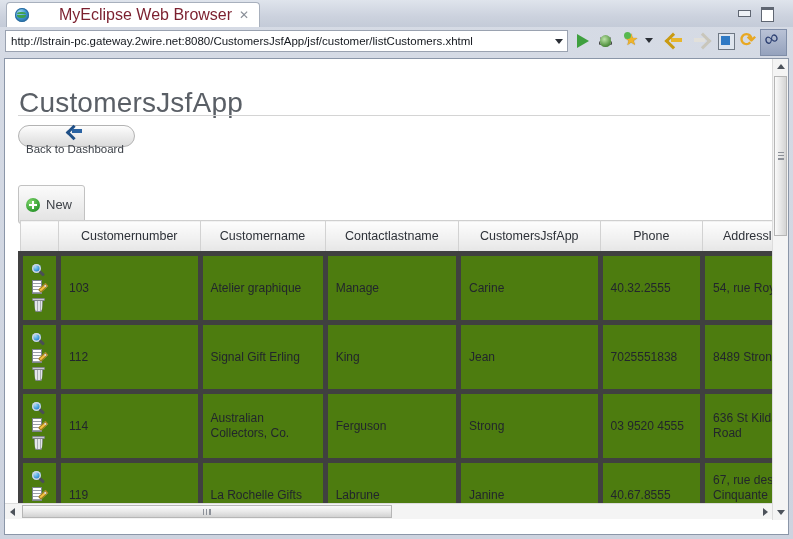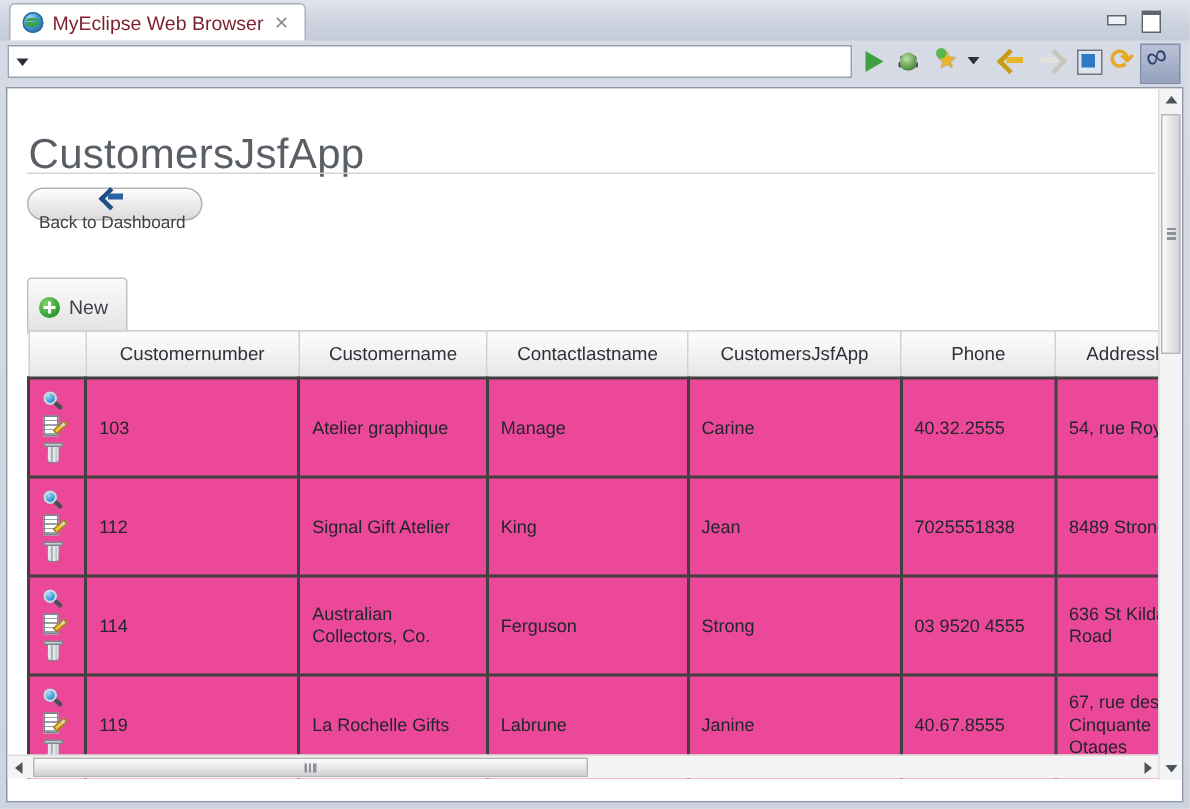--- a/index.html
+++ b/index.html
@@ -52,23 +52,24 @@
   #tab-globe::after {
     content: "";
     position: absolute;
     left: 2px; top: 4px;
     width: 9px; height: 6px;
     background:
       linear-gradient(to bottom, rgba(60,160,70,.95) 0 2px, transparent 2px 3px, rgba(60,160,70,.95) 3px 6px);
     border-radius: 40%;
   }
   #tab-title {
-    font-size: 13px;
+    font-size: 16px;
     color: #7b1f2e;
     white-space: nowrap;
+    margin-left: 24px;
   }
   #tab-close {
     font-size: 12px;
     color: #8a8f98;
     line-height: 1;
     padding: 0 1px;
     cursor: pointer;
   }
 
   
@@ -411,24 +412,24 @@
     border-top: 1px solid #cfcfcf;
     font-weight: normal;
     font-size: 12.5px;
     color: #2d3138;
     text-align: center;
     padding: 5px 8px;
     height: 20px;
     white-space: nowrap;
   }
   #customers-table td {
-    border: 2px solid #404040;
+    border: 5px solid #404040;
     padding: 8px 8px;
     vertical-align: middle;
-    background: #ec4899;
+    background: #4d7c0f;
     line-height: 1.25;
   }
   .col-actions { width: 37px; }
   .col-num     { width: 138px; }
   .col-name    { width: 122px; }
   .col-last    { width: 130px; }
   .col-first   { width: 138px; }
   .col-phone   { width: 100px; }
   .col-addr    { width: 110px; }
 
@@ -639,20 +640,21 @@
       <span id="tab-globe"></span>
       <span id="tab-title">MyEclipse Web Browser</span>
       <span id="tab-close">✕</span>
     </div>
     <div class="win-btn" id="btn-minimize"></div>
     <div class="win-btn" id="btn-maximize"></div>
   </div>
 
   <div id="toolbar-row">
     <div id="url-combo">
+      <input id="url-input" type="text" value="http://lstrain-pc.gateway.2wire.net:8080/CustomersJsfApp/jsf/customer/listCustomers.xhtml" style="">
       <span id="url-dropdown">
         <span class="caret-down"></span>
       </span>
     </div>
 
     <div class="tb-btn" id="tb-go" style="left:573px"></div>
     <div class="tb-btn" id="tb-debug" style="left:596px"></div>
     <div class="tb-btn" id="tb-star" style="left:623px"></div>
     <div id="tb-star-caret"></div>
     <div class="nav-arrow" id="tb-back" style="left:666px"></div>
@@ -720,21 +722,21 @@
 
           <tr>
             <td class="actions-cell">
               <div class="action-stack">
                 <span class="icon-view"></span>
                 <span class="icon-edit"></span>
                 <span class="icon-delete"></span>
               </div>
             </td>
             <td>112</td>
-            <td>Signal Gift Atelier</td>
+            <td>Signal Gift Erling</td>
             <td>King</td>
             <td>Jean</td>
             <td>7025551838</td>
             <td>8489 Strong St.</td>
           </tr>
 
           <tr>
             <td class="actions-cell">
               <div class="action-stack">
                 <span class="icon-view"></span>

